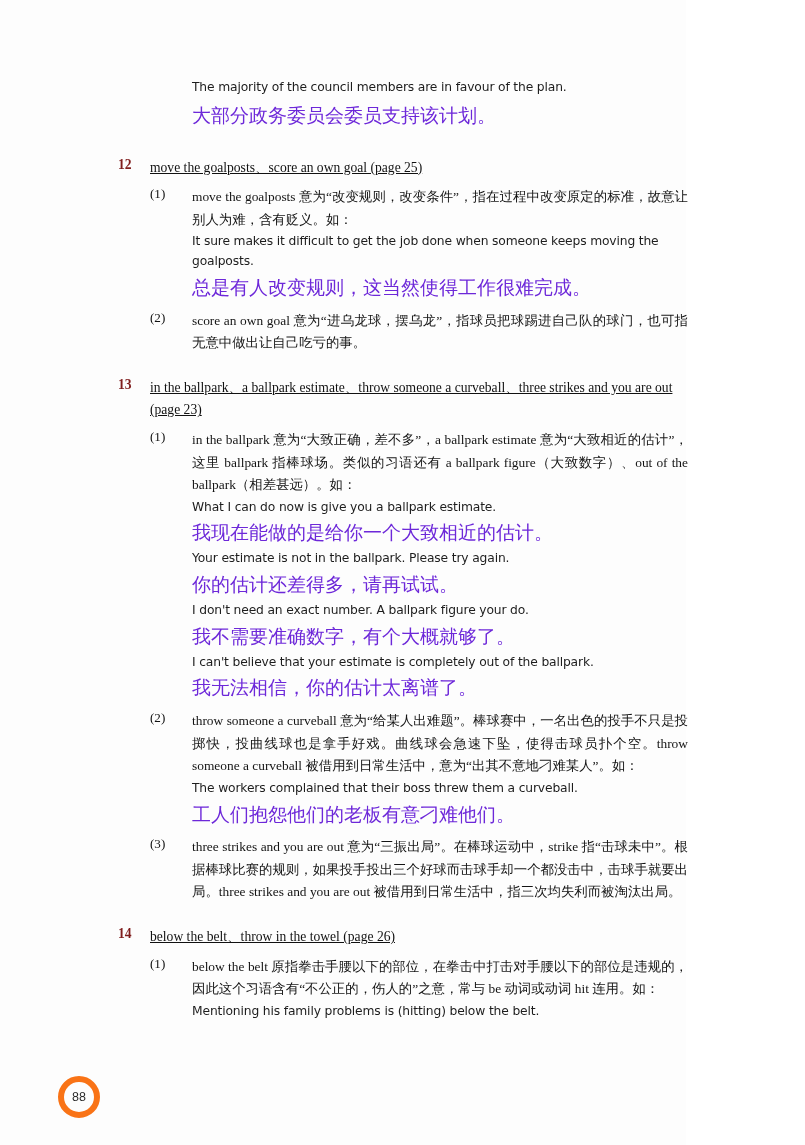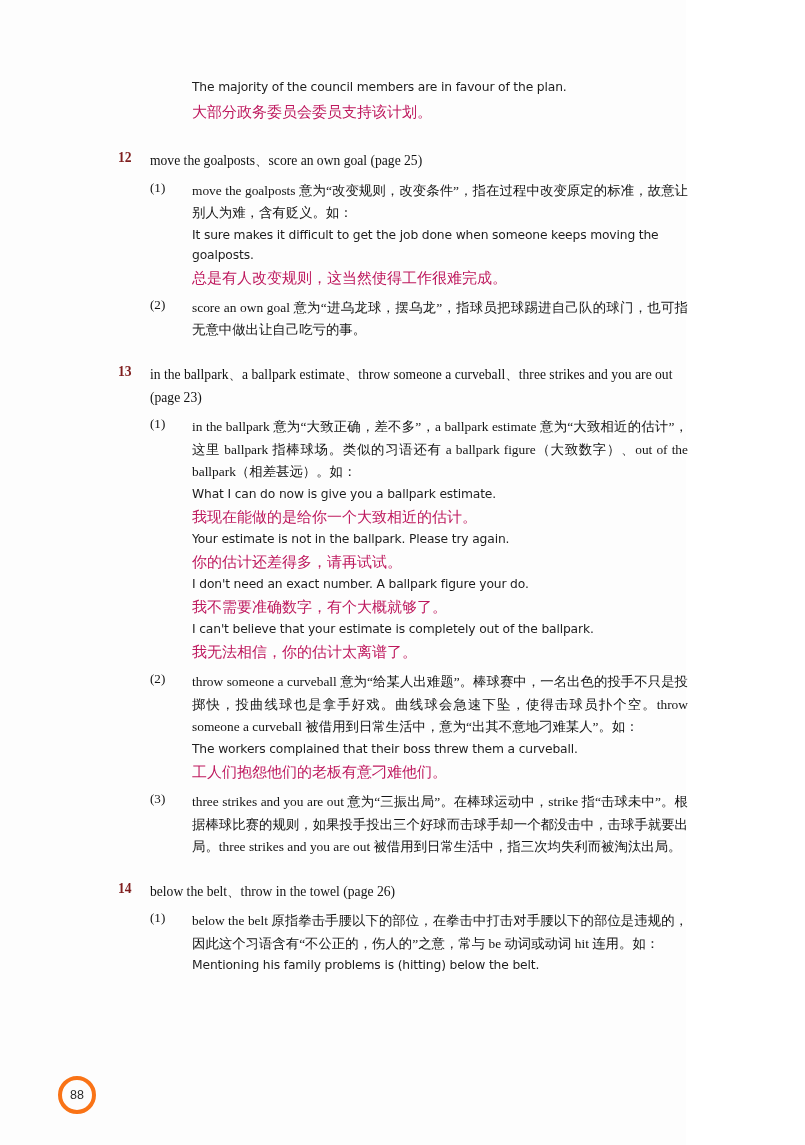--- a/index.html
+++ b/index.html
@@ -33,23 +33,23 @@
   
   .en {
     font-family: "DejaVu Sans", sans-serif;
     font-size: 12.3px;
     line-height: 1.62;
     letter-spacing: -0.15px;
     color: #1d1d1d;
   }
   .zh {
     font-family: "DejaVu Serif", serif;
-    font-size: 15px;
+    font-size: 19px;
     line-height: 1.62;
-    color: #be185d;
+    color: #6d28d9;
   }
   .mix {
     font-family: "Liberation Serif", serif;
     font-size: 13.4px;
     line-height: 1.68;
     color: #141414;
   }
 
   
   .lead {
@@ -72,20 +72,21 @@
     font-weight: bold;
     font-size: 13.6px;
     color: #7f1d1d;
   }
   .entry-head {
     margin-left: 32px;
     font-family: "Liberation Serif", serif;
     font-size: 13.6px;
     line-height: 1.66;
     color: #111;
+    text-decoration: underline;
   }
 
   
   .sub {
     position: relative;
     margin-left: 32px;
     margin-top: 7px;
   }
   .sub-marker {
     position: absolute;
@@ -107,21 +108,21 @@
   .example .zh { margin-top: 0px; }
 
   
   .folio {
     position: absolute;
     left: 58px;
     top: 1076px;
     width: 30px;
     height: 30px;
     border-radius: 50%;
-    border: 4px solid #f97316;
+    border: 6px solid #f97316;
     display: flex;
     align-items: center;
     justify-content: center;
     font-family: "Liberation Sans", sans-serif;
     font-size: 12.5px;
     color: #2b2b2b;
   }
 </style>
 </head>
 <body>

